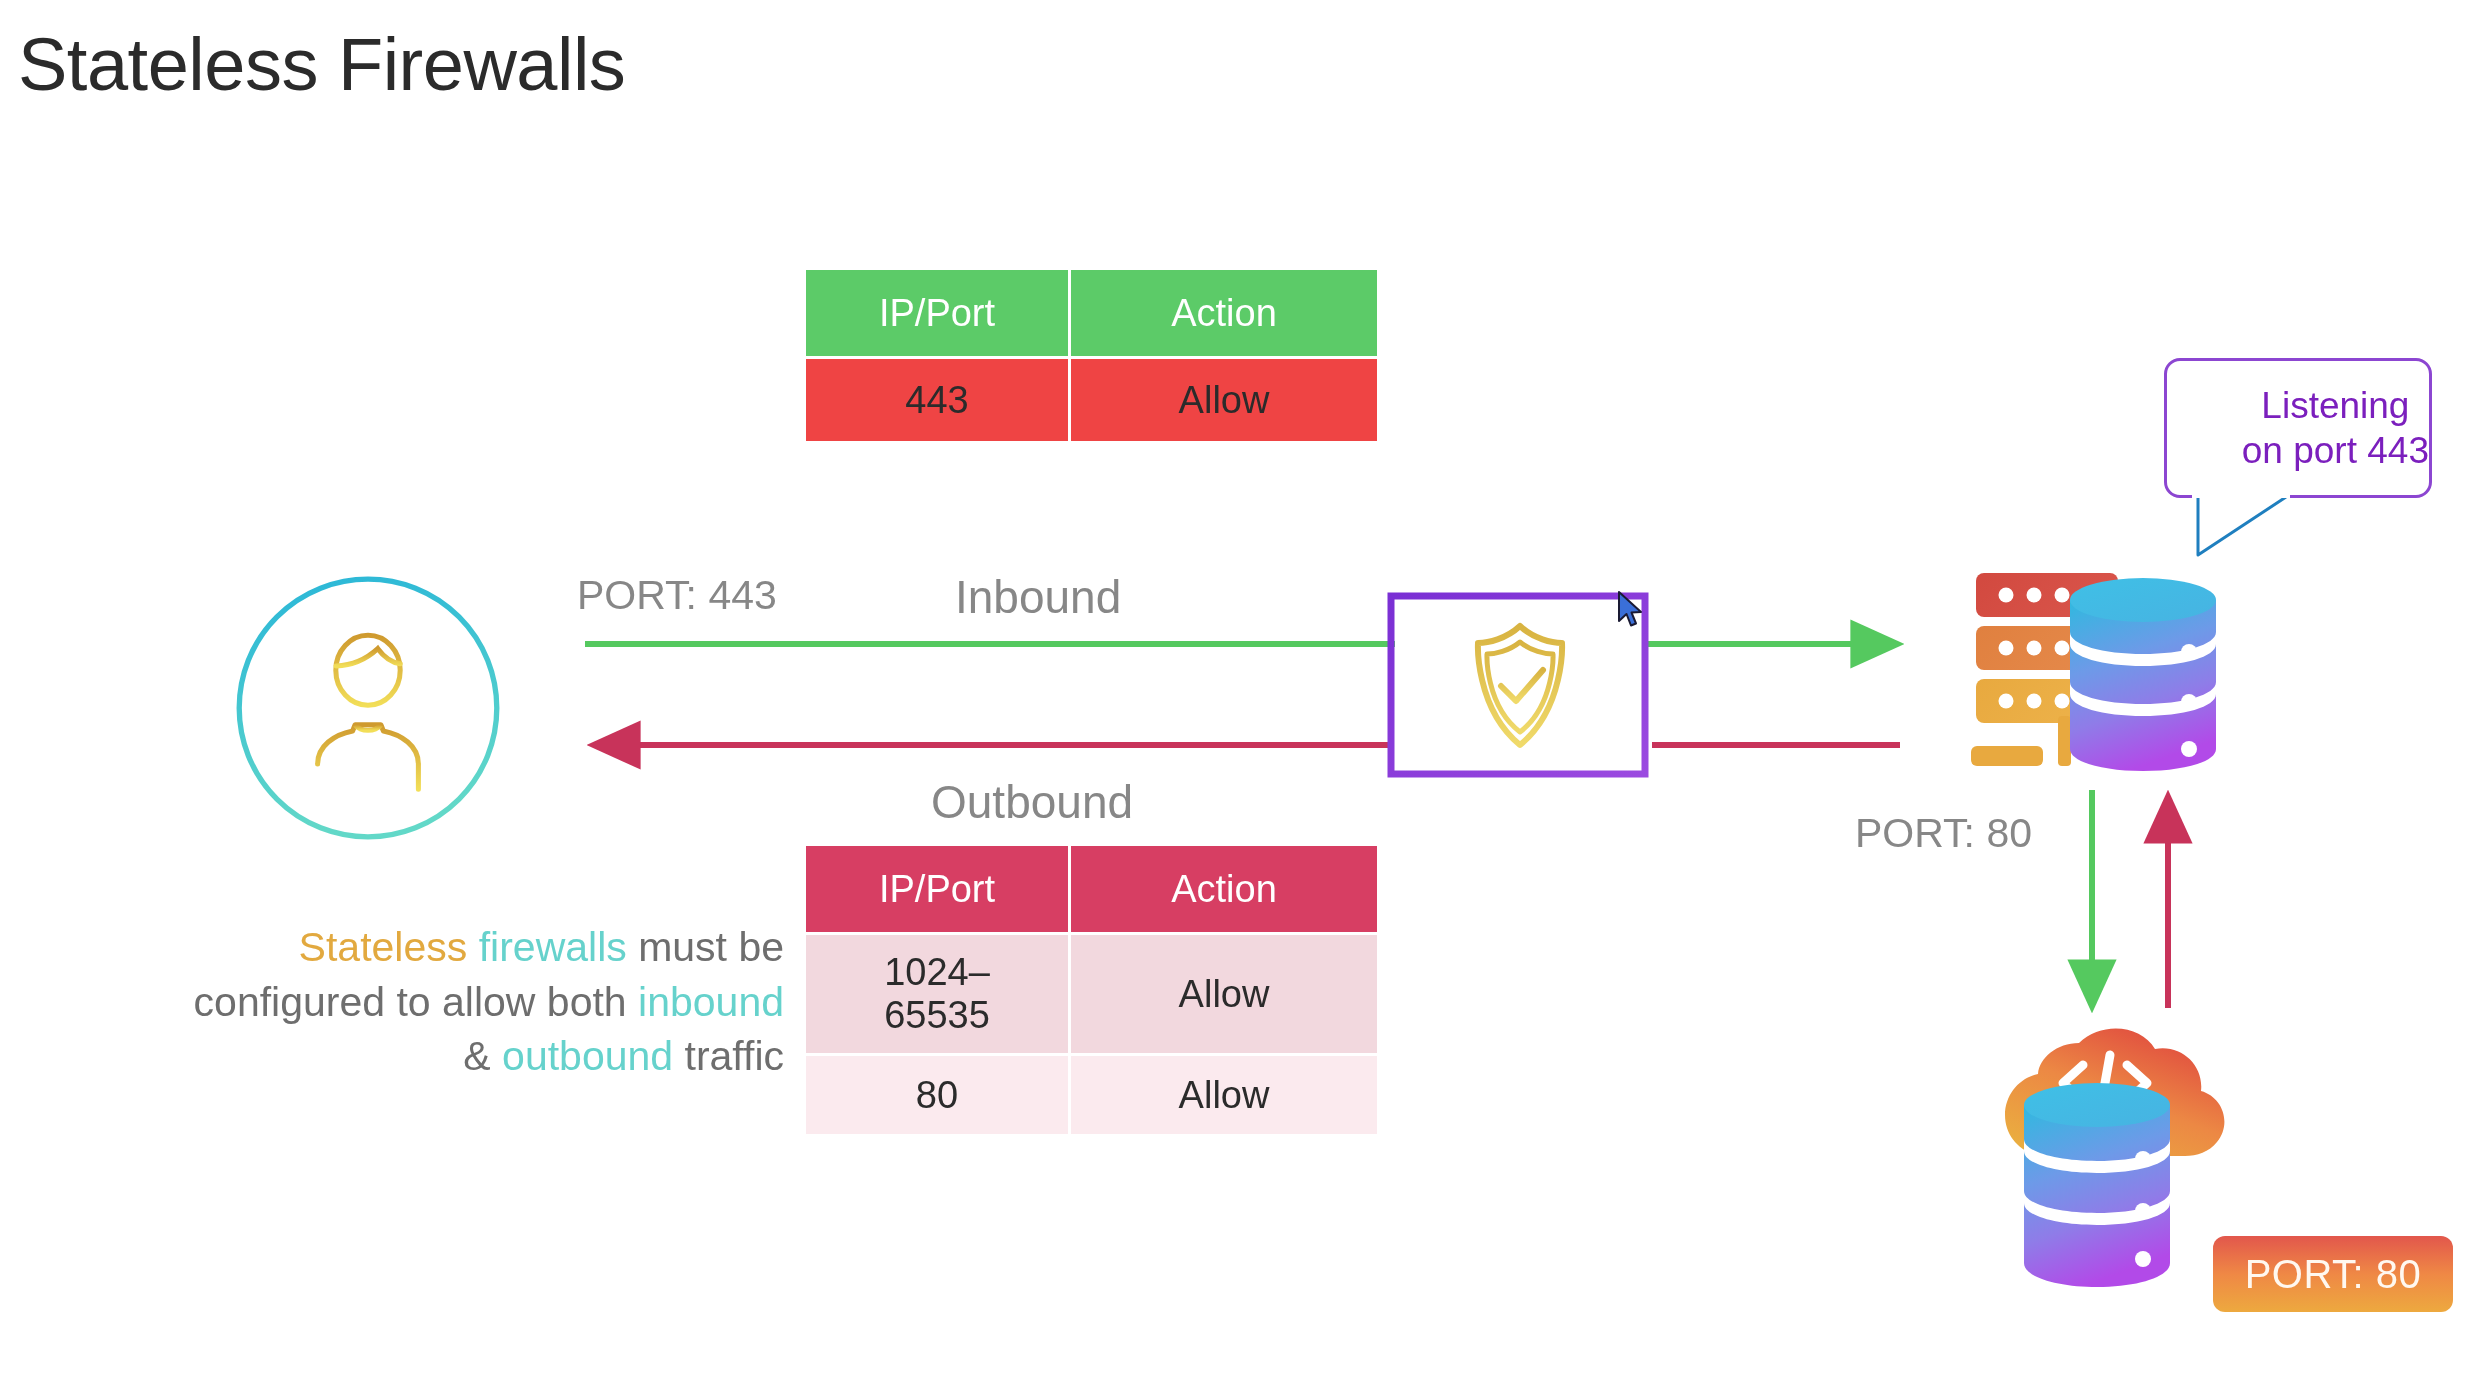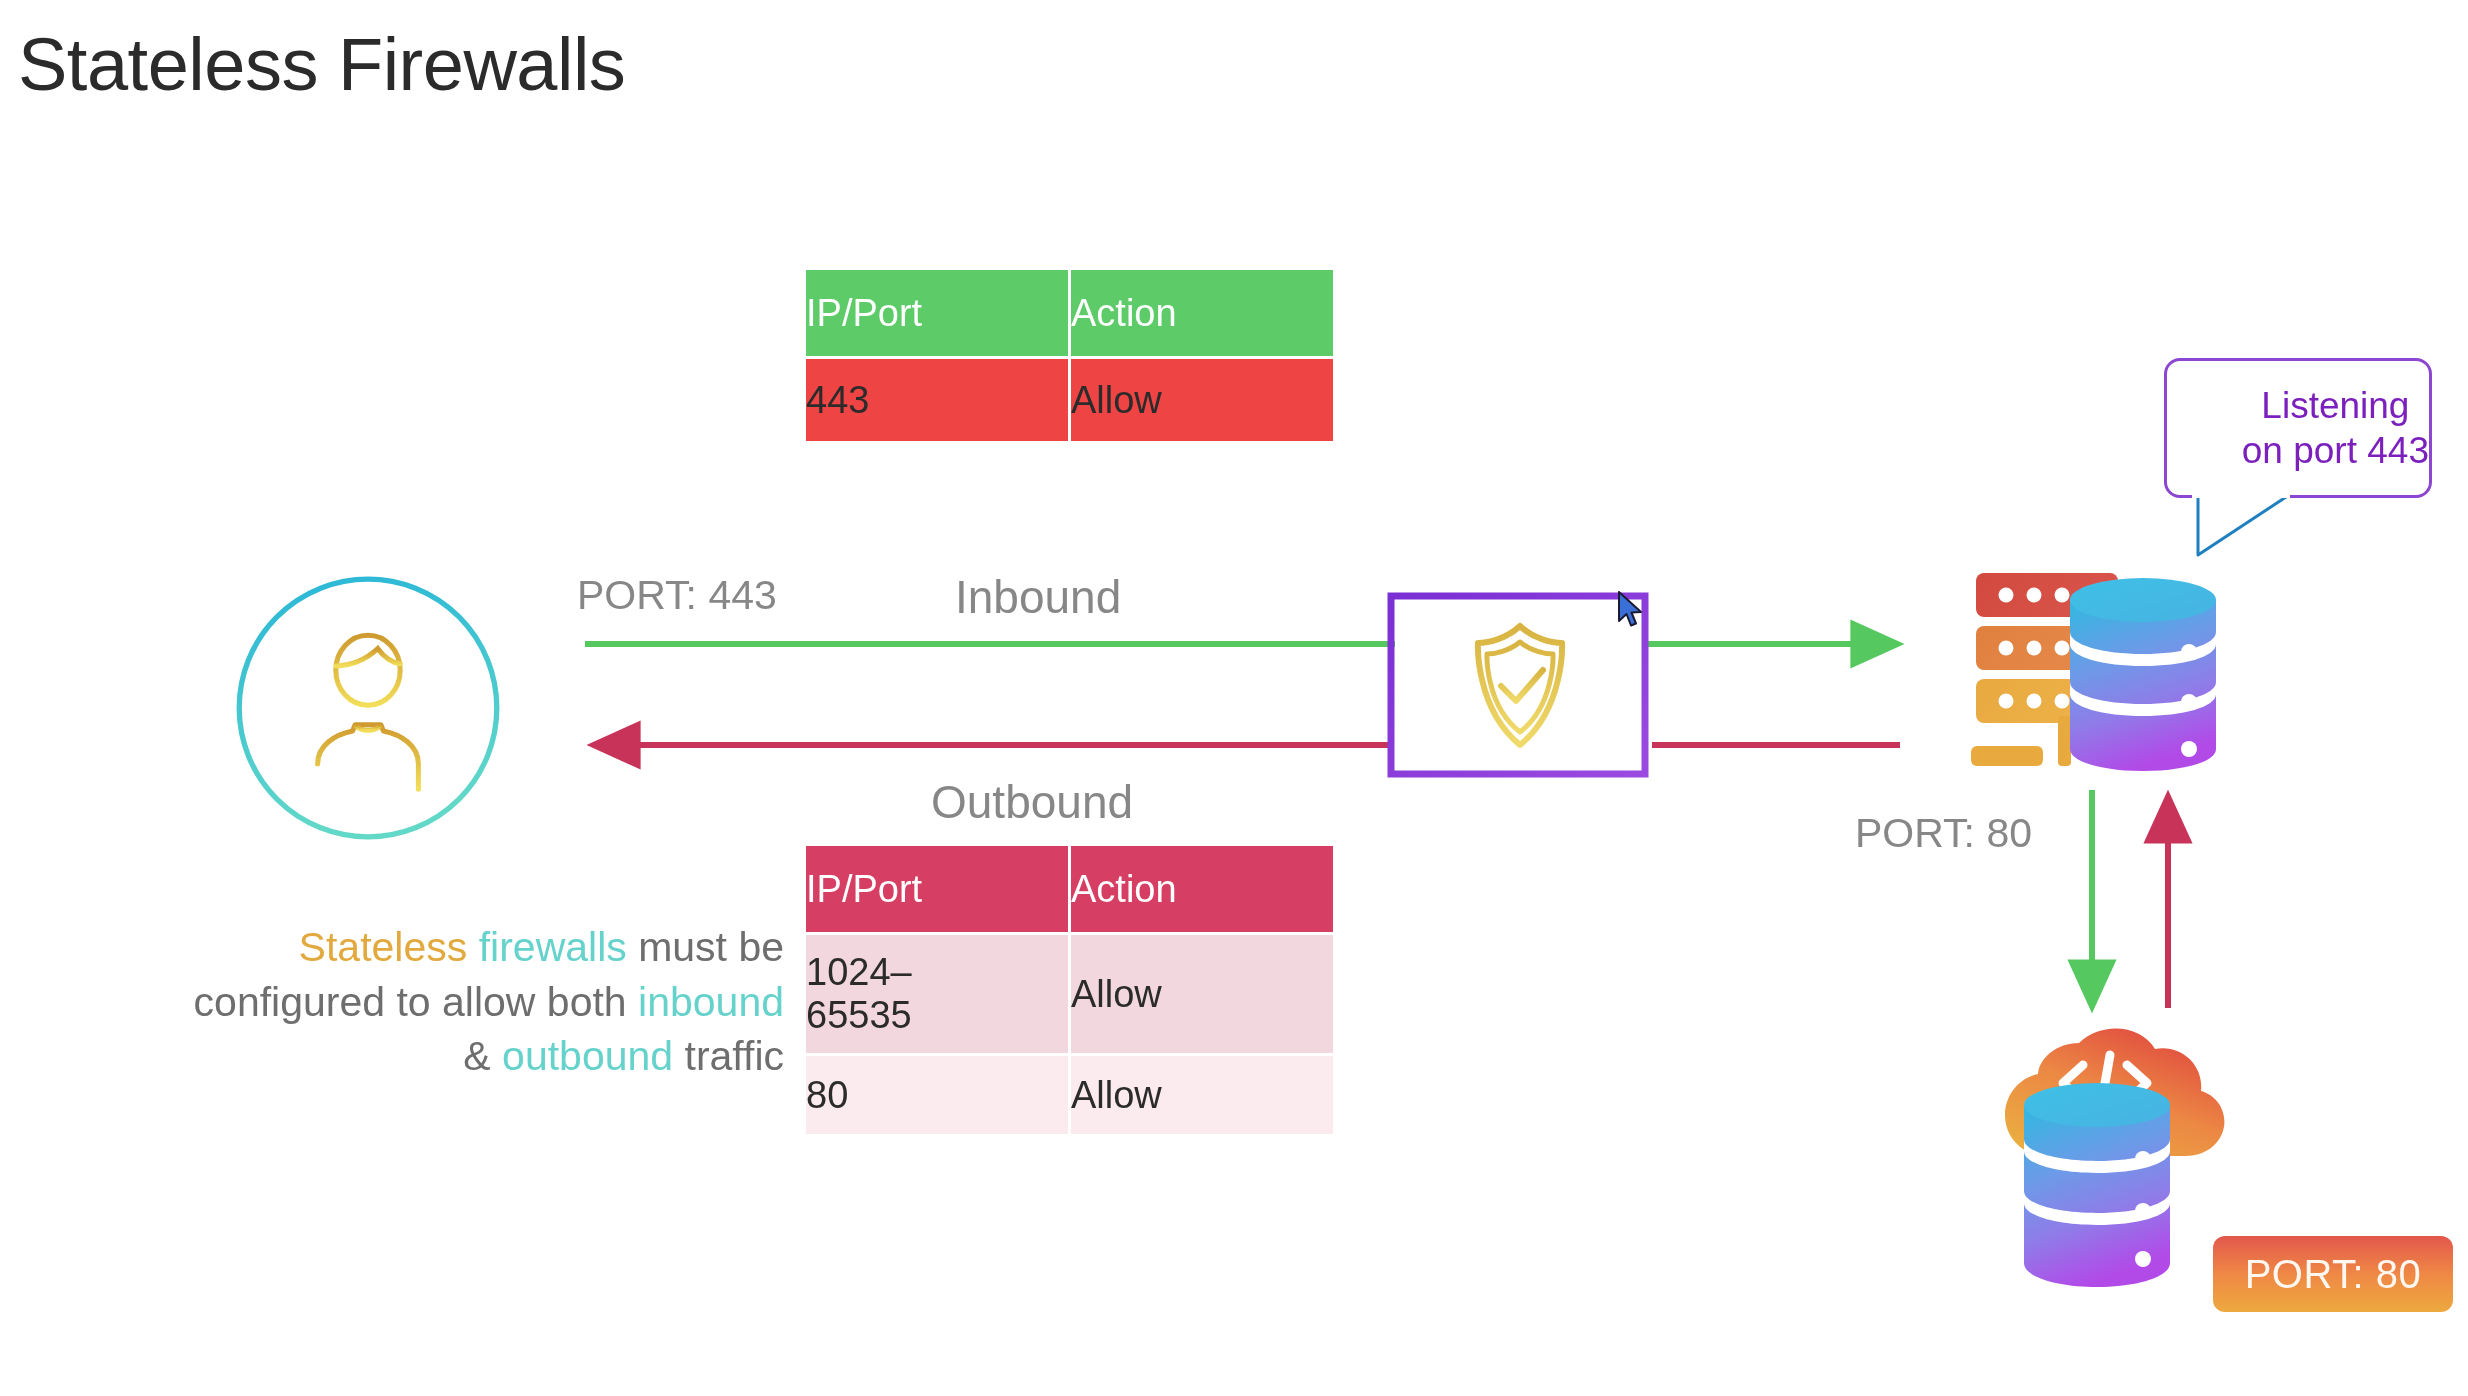--- a/index.html
+++ b/index.html
@@ -45,21 +45,21 @@
 
   
   .rule-table {
     position: absolute;
     border-collapse: separate;
     border-spacing: 3px;
     font-size: 36px;
     table-layout: fixed;
   }
   .rule-table td {
-    text-align: left;
+    text-align: center;
     vertical-align: middle;
     padding: 0;
   }
   .rule-table .th {
     color: #ffffff;
     font-size: 38px;
     height: 86px;
   }
   .rule-table .cell {
     color: #2b2b2b;
@@ -72,21 +72,21 @@
   #table-inbound tr.r1 .cell { background: #ef4444; height: 82px; }
   #table-inbound tr.r2 .cell { background: #eef4ef; height: 98px; }
 
   
   #table-outbound { left: 803px; top: 843px; width: 530px; }
   #table-outbound .th { background: #d73e63; }
   #table-outbound tr.r1 .cell { background: #f2d8de; height: 118px; line-height: 1.12; }
   #table-outbound tr.r2 .cell { background: #fbeaee; height: 78px; }
 
   .col-a { width: 262px; }
-  .col-b { width: 262px; }
+  .col-b { width: 306px; }
 
   
   .flow-label {
     position: absolute;
     color: #878787;
     font-size: 41px;
     white-space: nowrap;
   }
   #label-port443 { left: 577px; top: 572px; text-align: center; }
   #label-inbound { left: 955px; top: 570px; font-size: 46px; }

